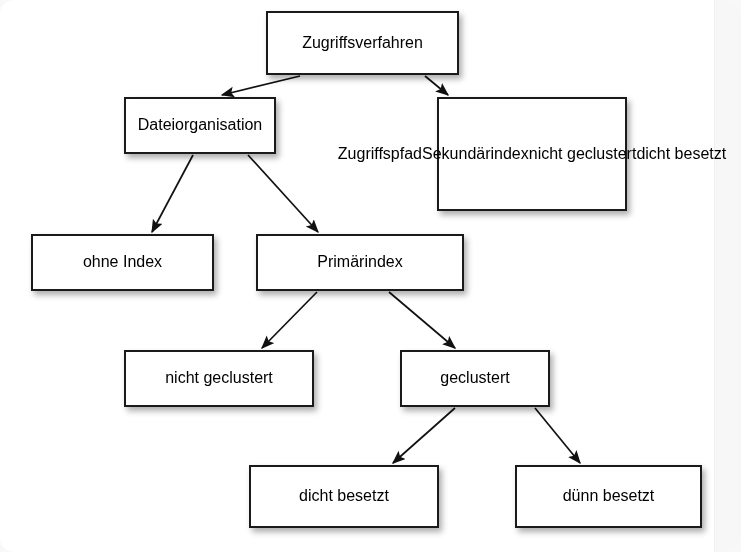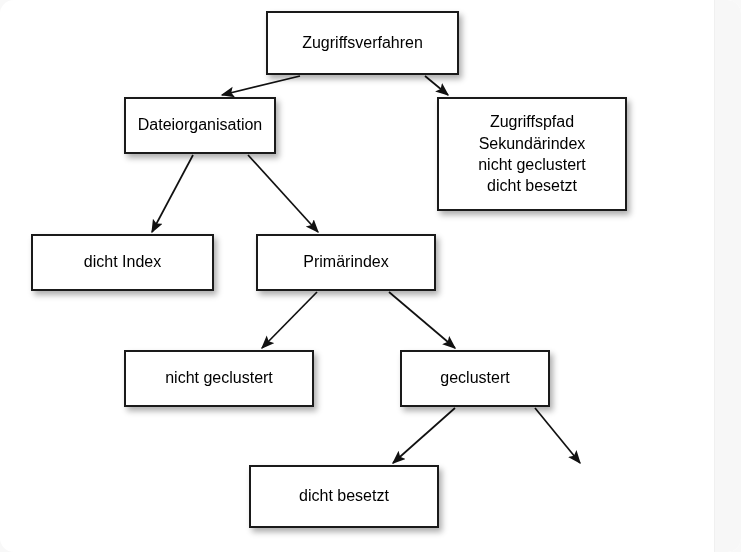--- a/index.html
+++ b/index.html
@@ -53,21 +53,21 @@
     font-size: 16px;
     line-height: 1.28;
     box-shadow: 3px 4px 6px rgba(0,0,0,0.32);
     z-index: 2;
   }
   .node .lbl {
     display: block;
     white-space: nowrap;
   }
   .node.multiline {
-    flex-direction: column;
+    flex-direction: row;
     justify-content: center;
   }
   .node.multiline .lbl {
     font-size: 16px;
     line-height: 1.33;
   }
   .node.multiline .lbl.plain {
     font-style: normal;
     font-size: 16px;
   }
@@ -106,33 +106,36 @@
   </div>
 
   <div class="node multiline" id="node-zugriffspfad" style="left: 437px; top: 97px; width: 190px; height: 114px;">
     <span class="lbl plain">Zugriffspfad</span>
     <span class="lbl">Sekundärindex</span>
     <span class="lbl">nicht geclustert</span>
     <span class="lbl">dicht besetzt</span>
   </div>
 
   <div class="node" id="node-ohne-index" style="left: 31px; top: 234px; width: 183px; height: 57px;">
-    <span class="lbl">dicht Index</span>
+    <span class="lbl">ohne Index</span>
   </div>
 
-  <div class="node" id="node-primaerindex" style="left: 256px; top: 234px; width: 180px; height: 57px;">
+  <div class="node" id="node-primaerindex" style="left: 256px; top: 234px; width: 208px; height: 57px;">
     <span class="lbl">Primärindex</span>
   </div>
 
   <div class="node" id="node-nicht-geclustert" style="left: 124px; top: 350px; width: 190px; height: 57px;">
     <span class="lbl">nicht geclustert</span>
   </div>
 
   <div class="node" id="node-geclustert" style="left: 400px; top: 350px; width: 150px; height: 57px;">
     <span class="lbl">geclustert</span>
   </div>
 
   <div class="node" id="node-dicht-besetzt" style="left: 249px; top: 465px; width: 190px; height: 63px;">
     <span class="lbl">dicht besetzt</span>
   </div>
 
+  <div class="node" id="node-duenn-besetzt" style="left: 515px; top: 465px; width: 187px; height: 63px;">
+    <span class="lbl">dünn besetzt</span>
+  </div>
 
 </div>
 
 </body></html>

